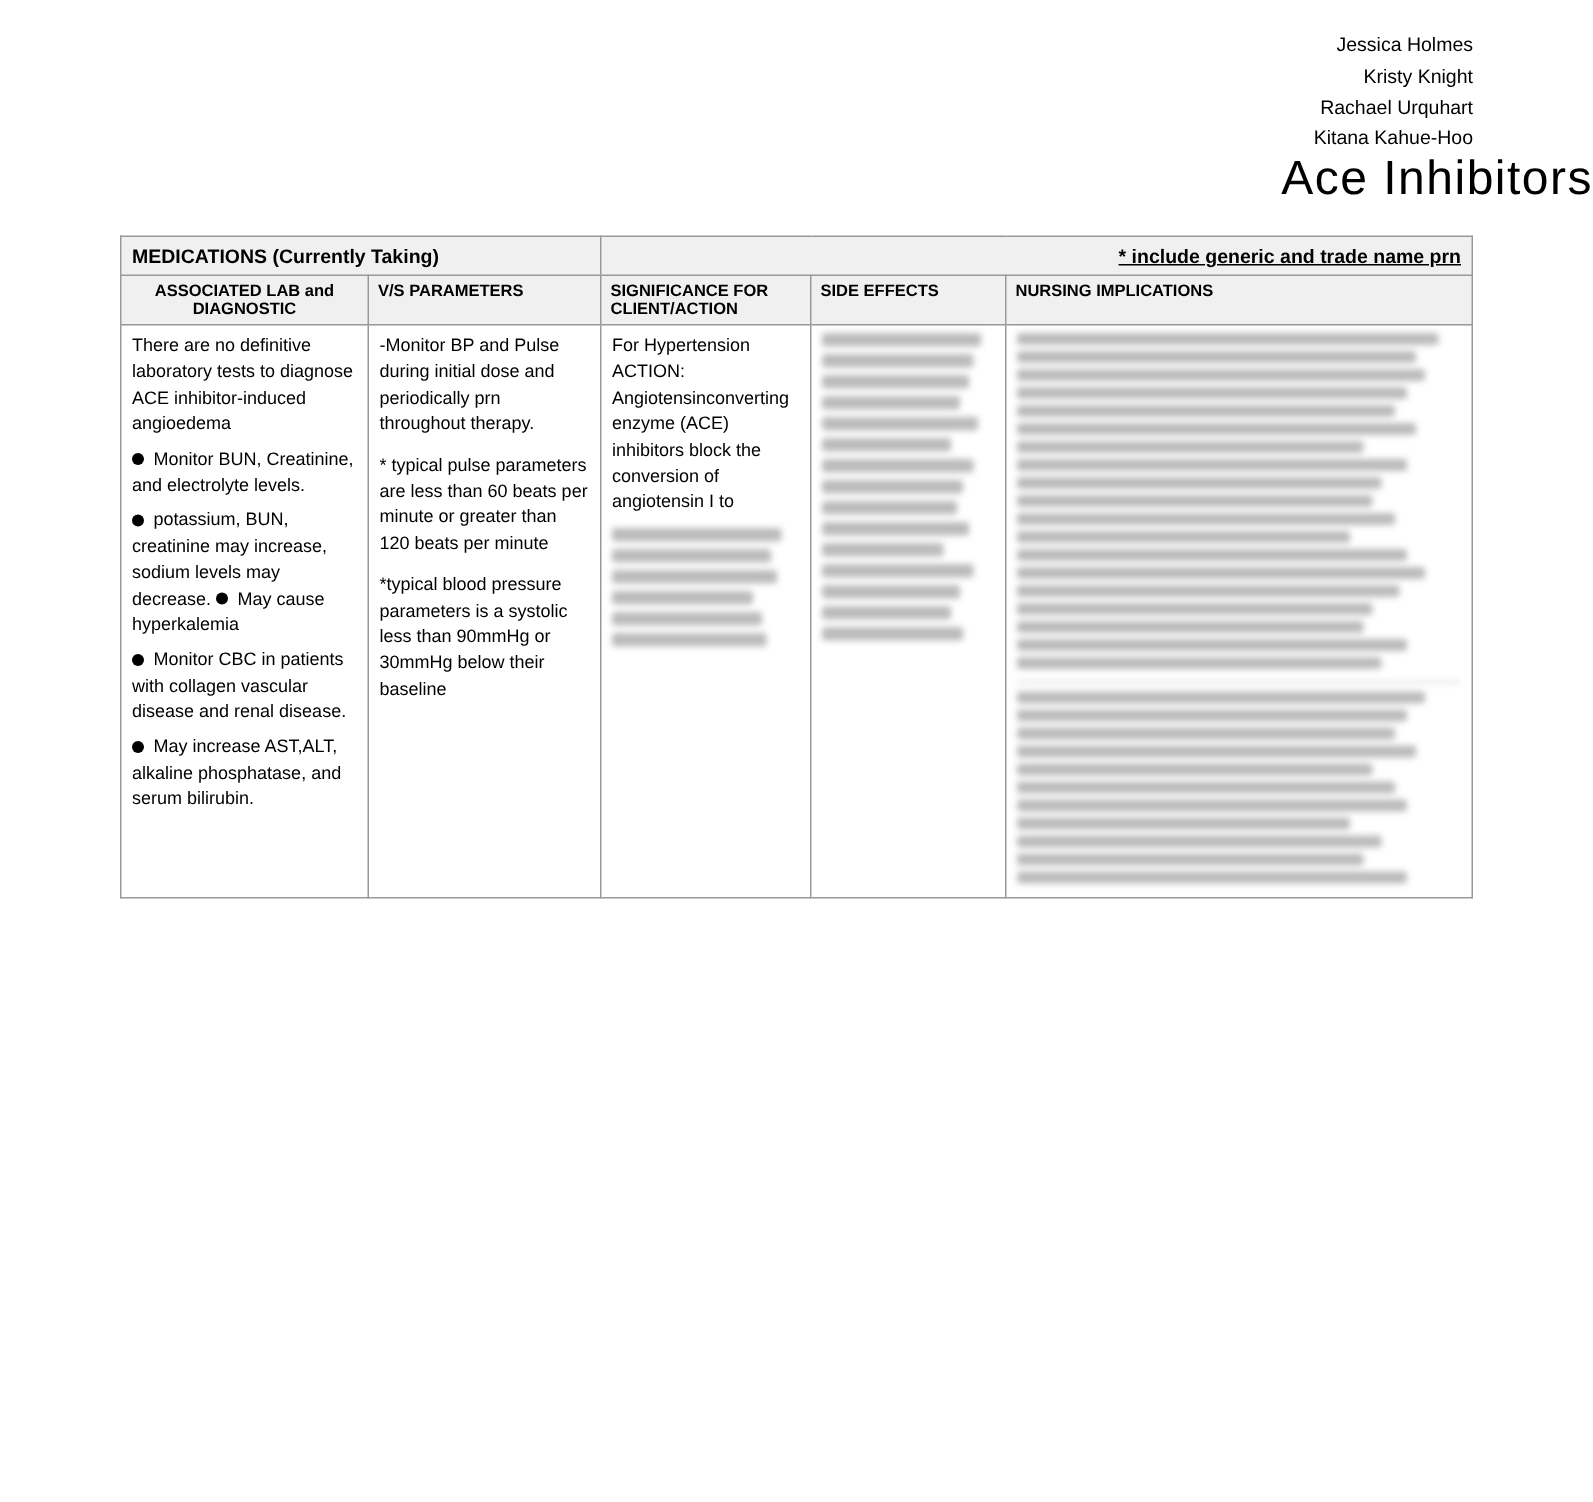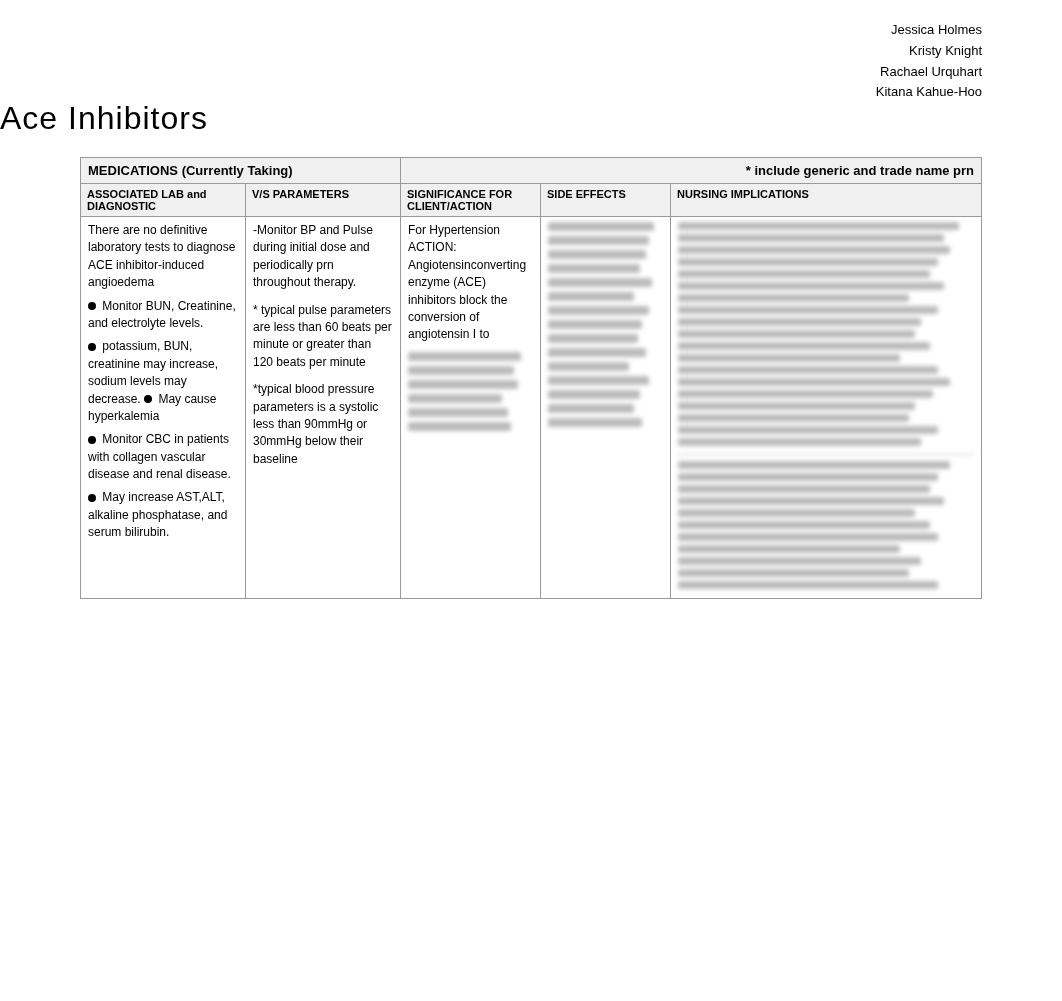--- a/index.html
+++ b/index.html
@@ -19,21 +19,21 @@
     .authors {
       position: absolute;
       top: 20px;
       right: 80px;
       text-align: right;
       font-size: 13px;
       line-height: 1.6;
     }
 
     .page-title {
-      text-align: left;
+      text-align: right;
       font-size: 32px;
       font-weight: normal;
       margin-top: 100px;
       margin-bottom: 20px;
       letter-spacing: 1px;
     }
 
     .main-table-wrapper {
       margin: 0 80px;
     }
@@ -59,20 +59,21 @@
     }
 
     .header-row-1 th:first-child {
       text-align: left;
       font-size: 13px;
     }
 
     .header-row-1 th:last-child {
       text-align: right;
       font-size: 13px;
+      text-decoration: underline;
     }
 
     .header-row-2 th {
       background: #f0f0f0;
       font-weight: bold;
       text-align: left;
       font-size: 11px;
       padding: 4px 6px;
     }
 
@@ -154,21 +155,21 @@
 <h1 class="page-title">Ace Inhibitors</h1>
 
 <div class="main-table-wrapper">
   <table class="main-table">
     <thead>
       <tr class="header-row-1">
         <th colspan="2" style="text-align:left;">MEDICATIONS (Currently Taking)</th>
         <th colspan="3" style="text-align:right;">* include generic and trade name prn</th>
       </tr>
       <tr class="header-row-2">
-        <th style="text-align:left;">ASSOCIATED LAB and DIAGNOSTIC</th>
+        <th style="text-align:center;">ASSOCIATED LAB and DIAGNOSTIC</th>
         <th>V/S PARAMETERS</th>
         <th>SIGNIFICANCE FOR CLIENT/ACTION</th>
         <th>SIDE EFFECTS</th>
         <th>NURSING IMPLICATIONS</th>
       </tr>
     </thead>
     <tbody>
       <tr>
 
         <td class="content-td" style="width:165px; vertical-align:top;">

